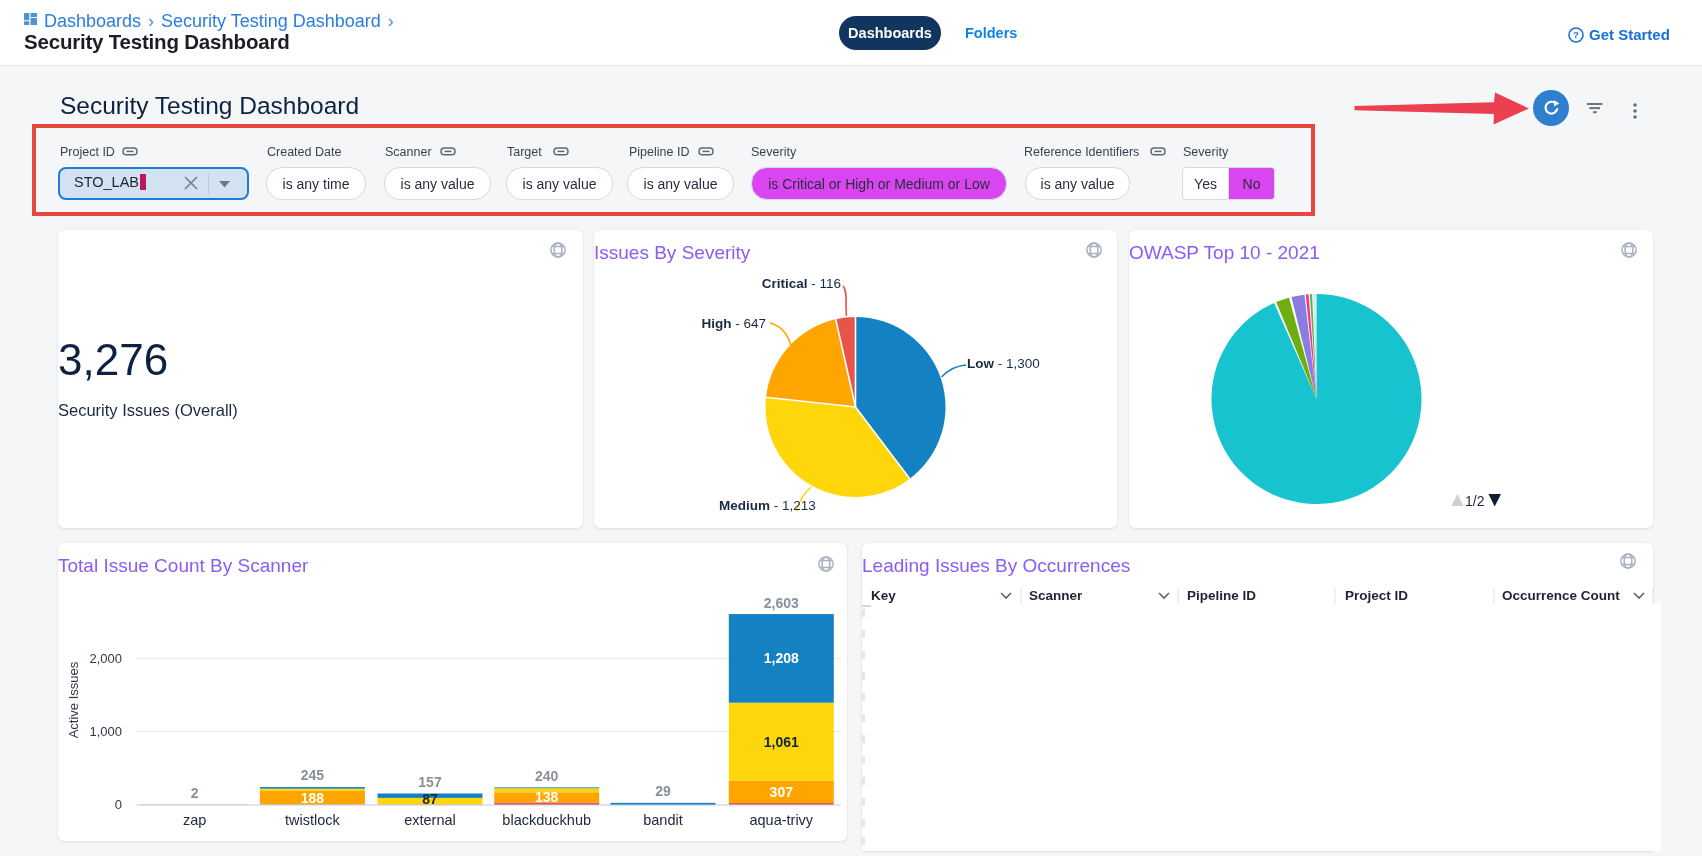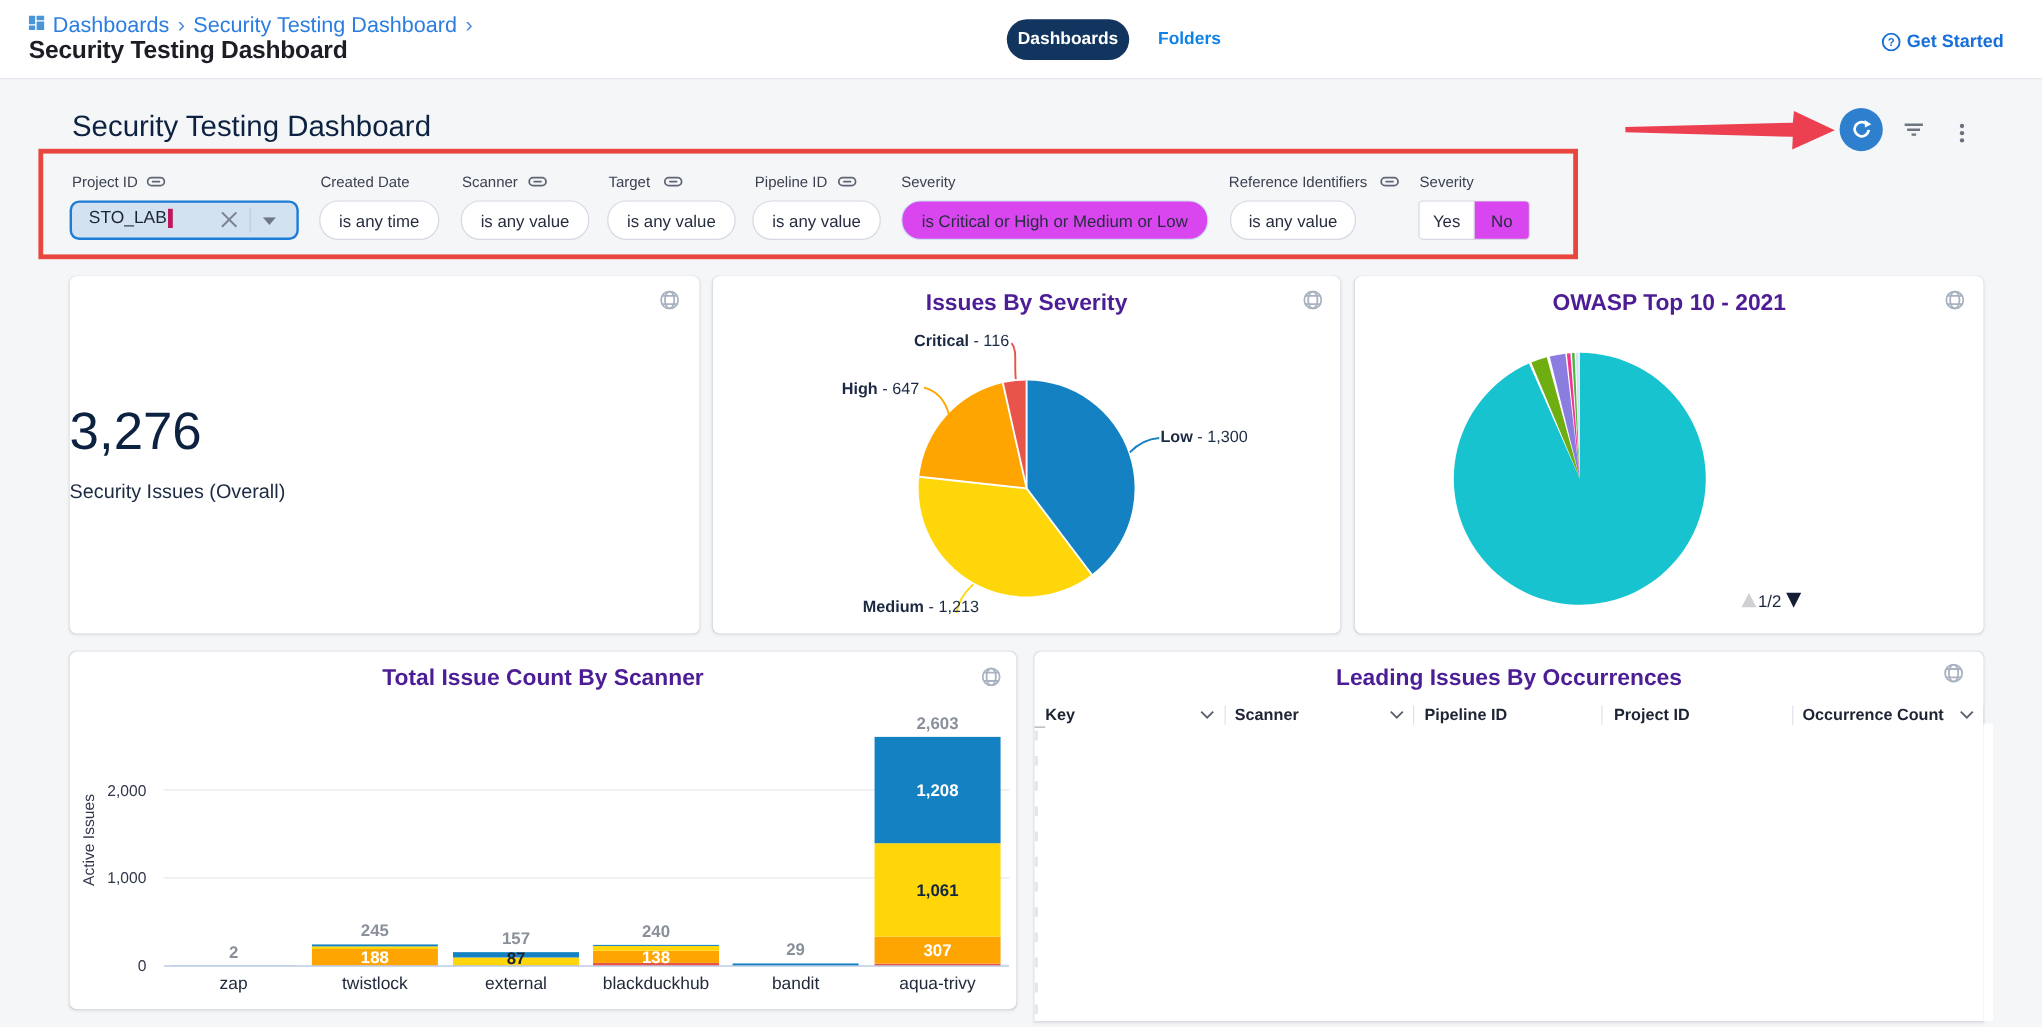--- a/index.html
+++ b/index.html
@@ -1,19 +1,19 @@
 <!DOCTYPE html>
 <html><head><meta charset="utf-8">
 <style>
 *{margin:0;padding:0;box-sizing:border-box}
 html,body{width:1702px;height:856px;overflow:hidden}
 body{font-family:"Liberation Sans",sans-serif;background:#f4f6f8;position:relative}
 .abs{position:absolute}
 .card{position:absolute;background:#fff;border-radius:6px;box-shadow:0 1px 3px rgba(40,50,70,.10),0 0 1px rgba(40,50,70,.12)}
-.ctitle{position:absolute;width:100%;text-align:center;font-size:19px;color:#4c1d95;font-weight:700}
+.ctitle{position:absolute;width:100%;text-align:left;font-size:19px;color:#8b5cf6;font-weight:400}
 .globe{position:absolute;width:16px;height:16px}
 .lbl{position:absolute;font-size:12.5px;color:#3b4151}
 .fbtn{position:absolute;height:33px;background:#fff;border:1px solid #d6d8e2;border-radius:16px;font-size:14px;font-weight:500;color:#262d3f;display:flex;align-items:center;justify-content:center}
 </style></head>
 <body>
 
 <div class="abs" style="left:0;top:0;width:1702px;height:66px;background:#fff;border-bottom:1px solid #e2e5ec"></div>
 
 <svg class="abs" style="left:24px;top:13px" width="13" height="12" viewBox="0 0 13 12">
 <rect x="0" y="0" width="5.3" height="7.3" rx="0.5" fill="#4a94d8"></rect>
@@ -95,21 +95,21 @@
     </g>
   </svg>
 <svg class="abs" style="left:1150px;top:145px" width="16" height="13" viewBox="0 0 16 13">
     <g fill="none" stroke="#5f6675" stroke-width="1.5">
       <rect x="1" y="3.1" width="14" height="6.6" rx="3.3"></rect>
       <line x1="4.6" y1="6.4" x2="11.4" y2="6.4"></line>
     </g>
   </svg>
 
 <div class="abs" style="left:58px;top:167px;width:191px;height:33px;background:#d2e2f1;border:2px solid #1c7cd6;border-radius:8px"></div>
-<div class="abs" style="left:73px;top:174px;font-size:14.5px;font-weight:500;color:#1d2433;padding:0 1px;border-right:4px solid #be185d">STO_LAB</div>
+<div class="abs" style="left:73px;top:174px;font-size:14.5px;font-weight:500;color:#1d2433;padding:0 1px;border-right:6px solid #be185d">STO_LAB</div>
 <svg class="abs" style="left:184px;top:176px" width="14" height="14" viewBox="0 0 14 14">
     <g stroke="#7b8191" stroke-width="1.7">
       <line x1="1" y1="1" x2="13" y2="13"></line>
       <line x1="13" y1="1" x2="1" y2="13"></line>
     </g>
   </svg>
 <div class="abs" style="left:208px;top:173px;width:1px;height:21px;background:#bccbdd"></div>
 <svg class="abs" style="left:219px;top:181px" width="11" height="7" viewBox="0 0 11 7">
     <path d="M0 0 h11 l-5.5 6.5z" fill="#6f7688"></path>
   </svg>

